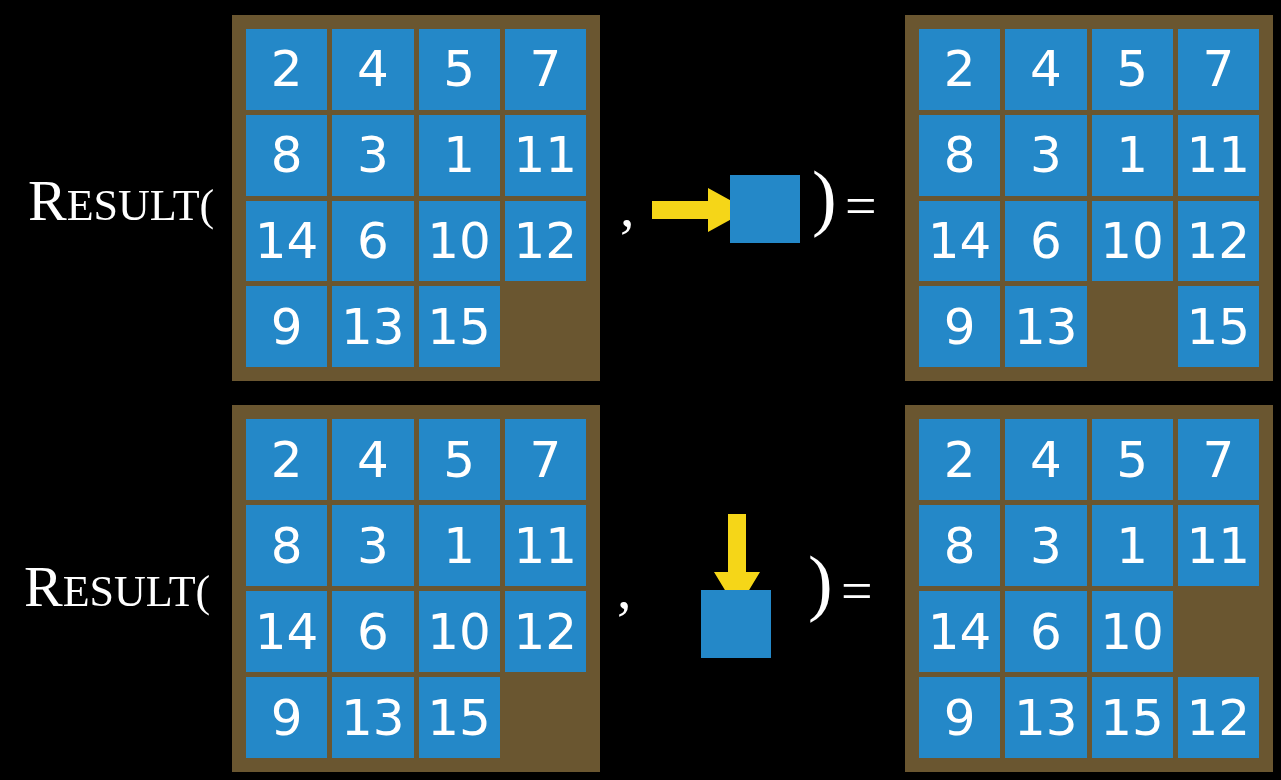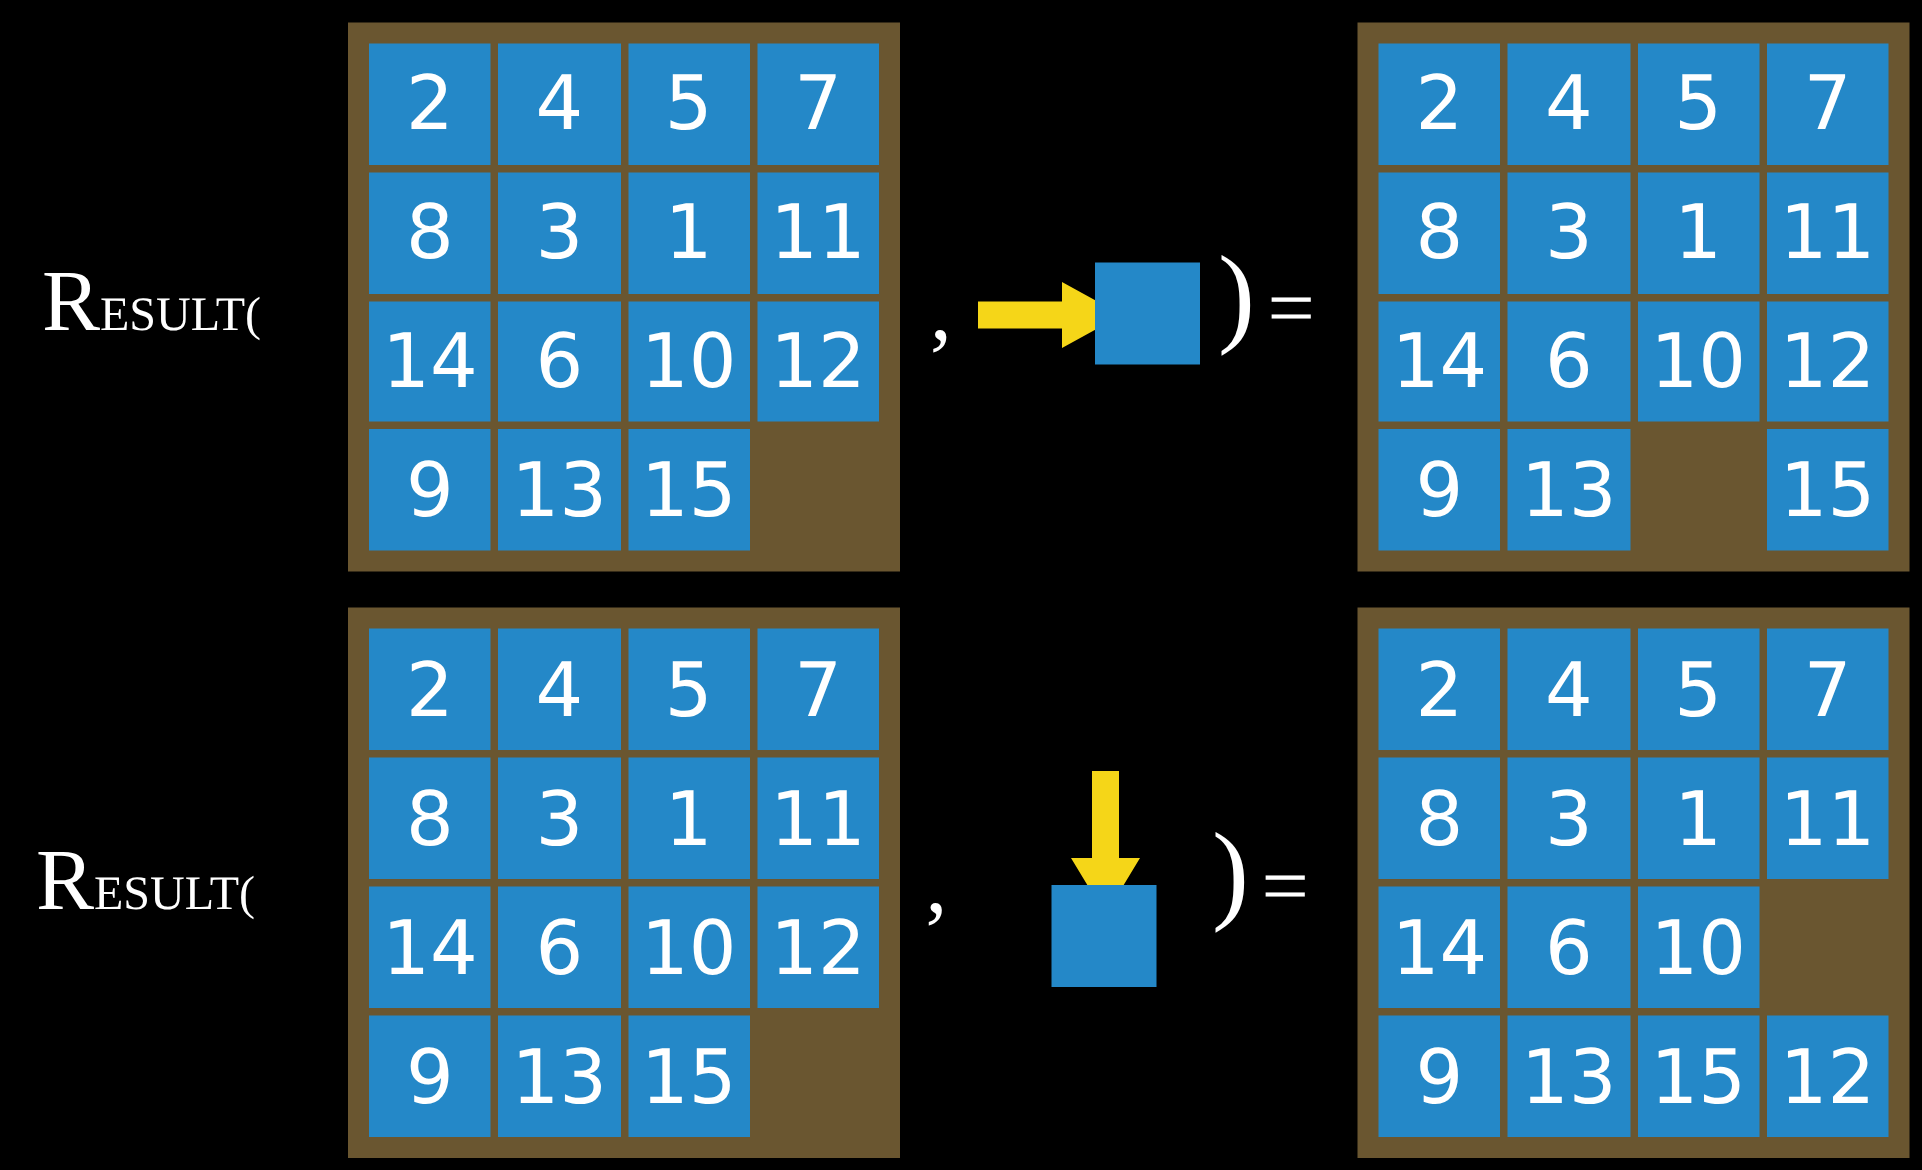--- a/index.html
+++ b/index.html
@@ -61,21 +61,21 @@
 
   
   .mathlabel {
     position: absolute;
     color: #ffffff;
     font-family: "Liberation Serif", "DejaVu Serif", serif;
     white-space: nowrap;
     line-height: 1;
   }
   .smallcaps-first { font-size: 58px; }
-  .smallcaps-rest  { font-size: 32px; }
+  .smallcaps-rest  { font-size: 44px; }
 
   #result-1 { left: 28px; top: 172px; }
   #result-2 { left: 24px; top: 558px; }
 
   .paren-close {
     position: absolute;
     color: #ffffff;
     font-family: "Liberation Serif", "DejaVu Serif", serif;
     font-size: 74px;
     line-height: 1;

